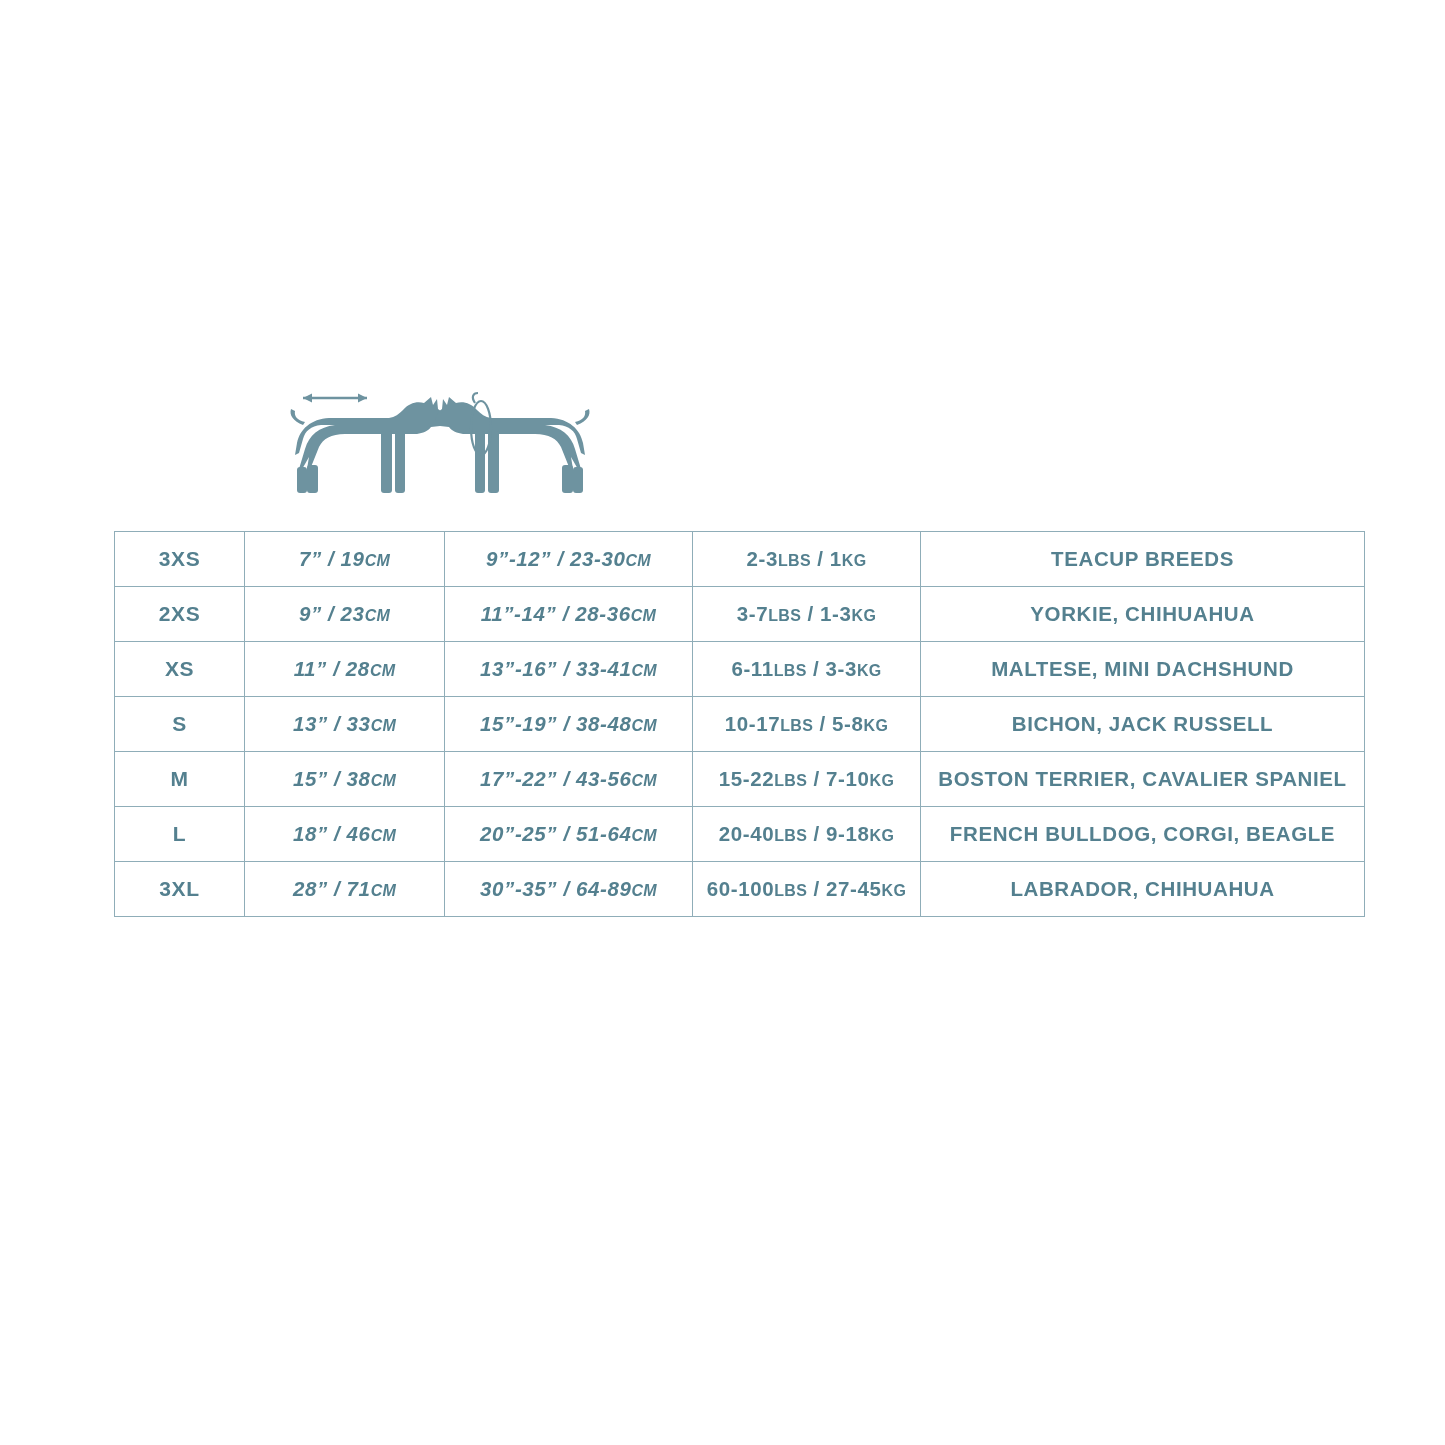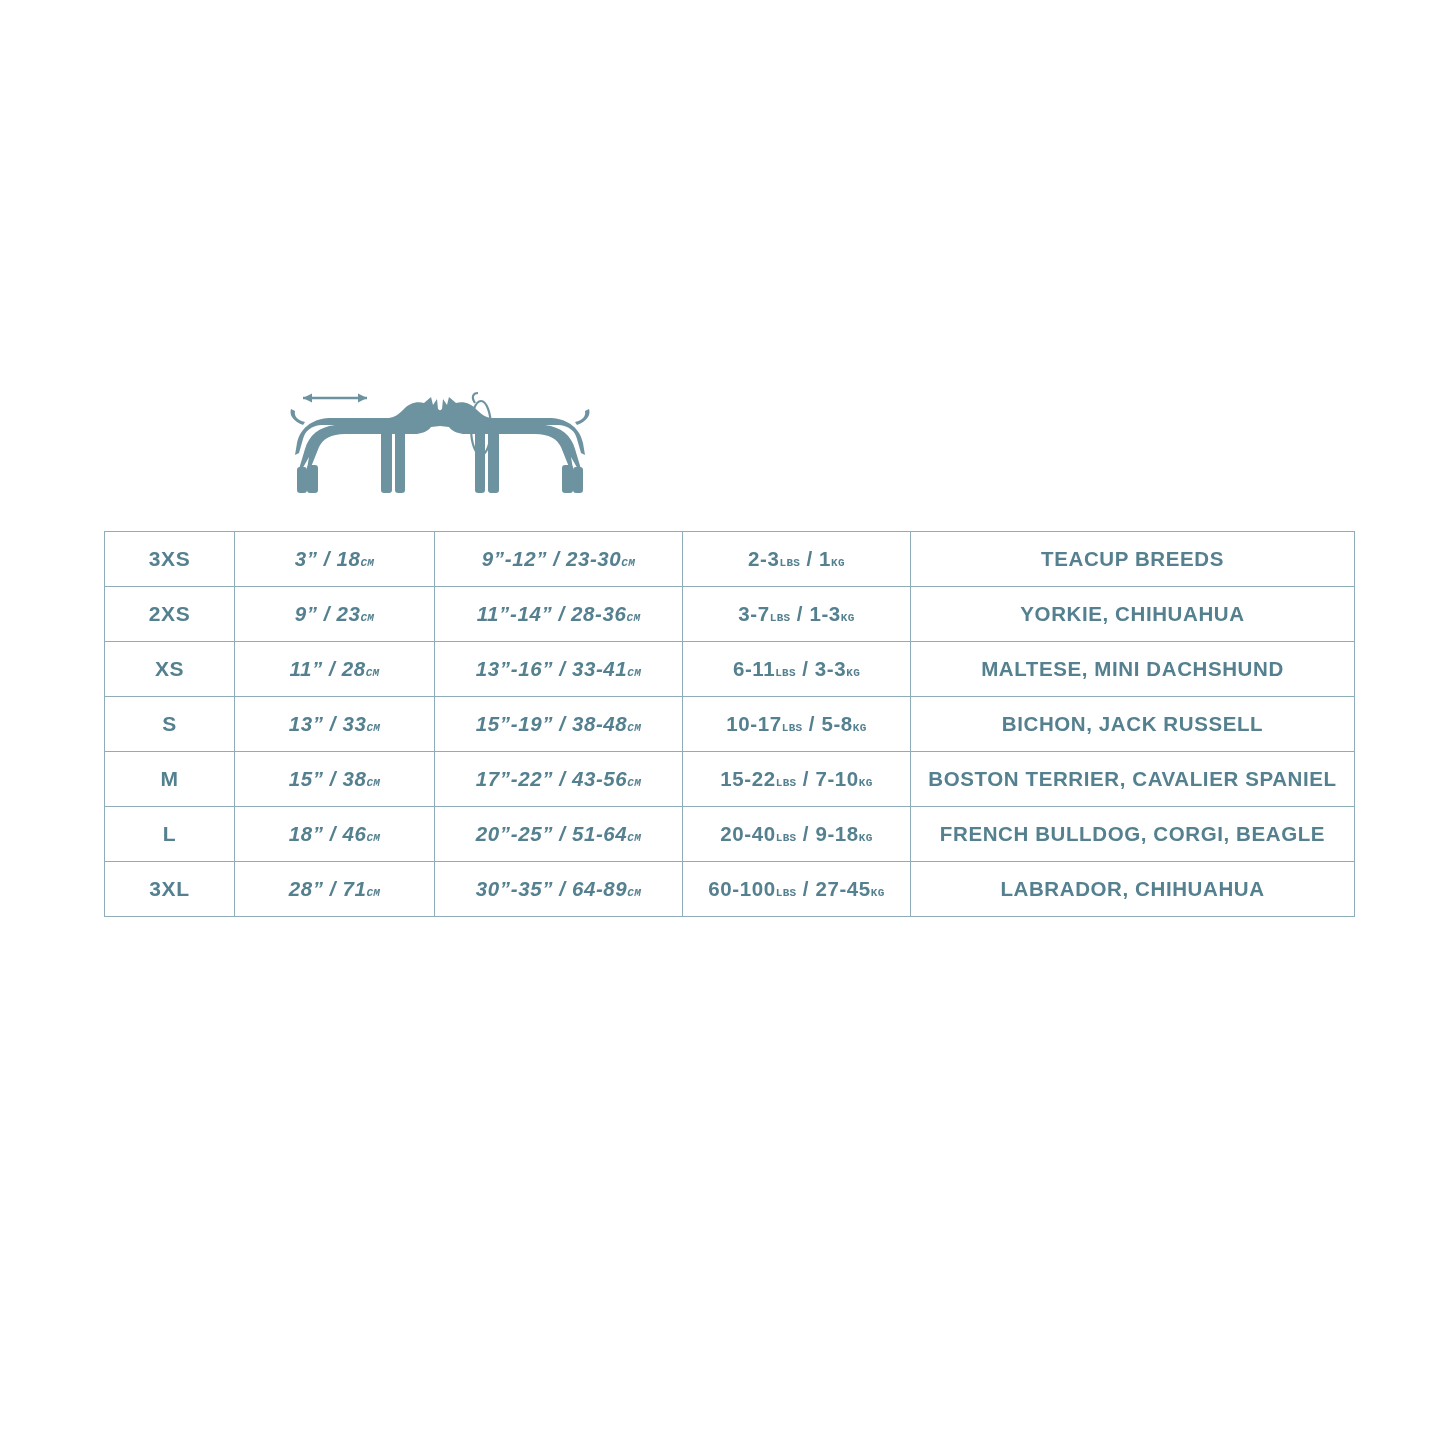--- a/index.html
+++ b/index.html
@@ -29,21 +29,21 @@
     left: 285px;
     top: 385px;
     width: 310px;
     height: 125px;
   }
   .illustration svg { display: block; }
 
   
   .size-table-wrap {
     position: absolute;
-    left: 104px;
+    left: 114px;
     top: 531px;
     width: 1250px;
   }
   table.size-table {
     border-collapse: collapse;
     width: 1250px;
     table-layout: fixed;
   }
   table.size-table td {
     border: 1px solid #8fadb8;
@@ -73,23 +73,22 @@
   }
   td.weight-cell {
     font-size: 20.5px;
     letter-spacing: 0.3px;
   }
   td.breeds-cell {
     font-size: 20.5px;
     letter-spacing: 0.9px;
   }
   .unit {
-    font-size: 11px;
+    font-size: 16px;
     letter-spacing: 0.3px;
-    font-family: Liberation Mono, monospace;
   }
 </style>
 </head>
 <body>
 
 <div class="sheet">
 
   <div class="illustration">
     <svg width="310" height="125" viewBox="0 0 310 125" xmlns="http://www.w3.org/2000/svg">
       <g fill="#6e93a0" stroke="none">
@@ -154,21 +153,21 @@
         <col class="c-size">
           <col class="c-neck">
           <col class="c-chest">
           <col class="c-weight">
           <col class="c-breeds">
       </colgroup>
       <tbody>
 
         <tr>
           <td class="size-cell">3XS</td>
-          <td class="meas-cell"><span>3” / 18</span><span class="unit">CM</span></td>
+          <td class="meas-cell"><span>7” / 19</span><span class="unit">CM</span></td>
           <td class="meas-cell"><span>9”-12” / 23-30</span><span class="unit">CM</span></td>
           <td class="weight-cell"><span>2-3</span><span class="unit">LBS</span><span> / 1</span><span class="unit">KG</span></td>
           <td class="breeds-cell">TEACUP BREEDS</td>
         </tr>
 
         <tr>
           <td class="size-cell">2XS</td>
           <td class="meas-cell"><span>9” / 23</span><span class="unit">CM</span></td>
           <td class="meas-cell"><span>11”-14” / 28-36</span><span class="unit">CM</span></td>
           <td class="weight-cell"><span>3-7</span><span class="unit">LBS</span><span> / 1-3</span><span class="unit">KG</span></td>

